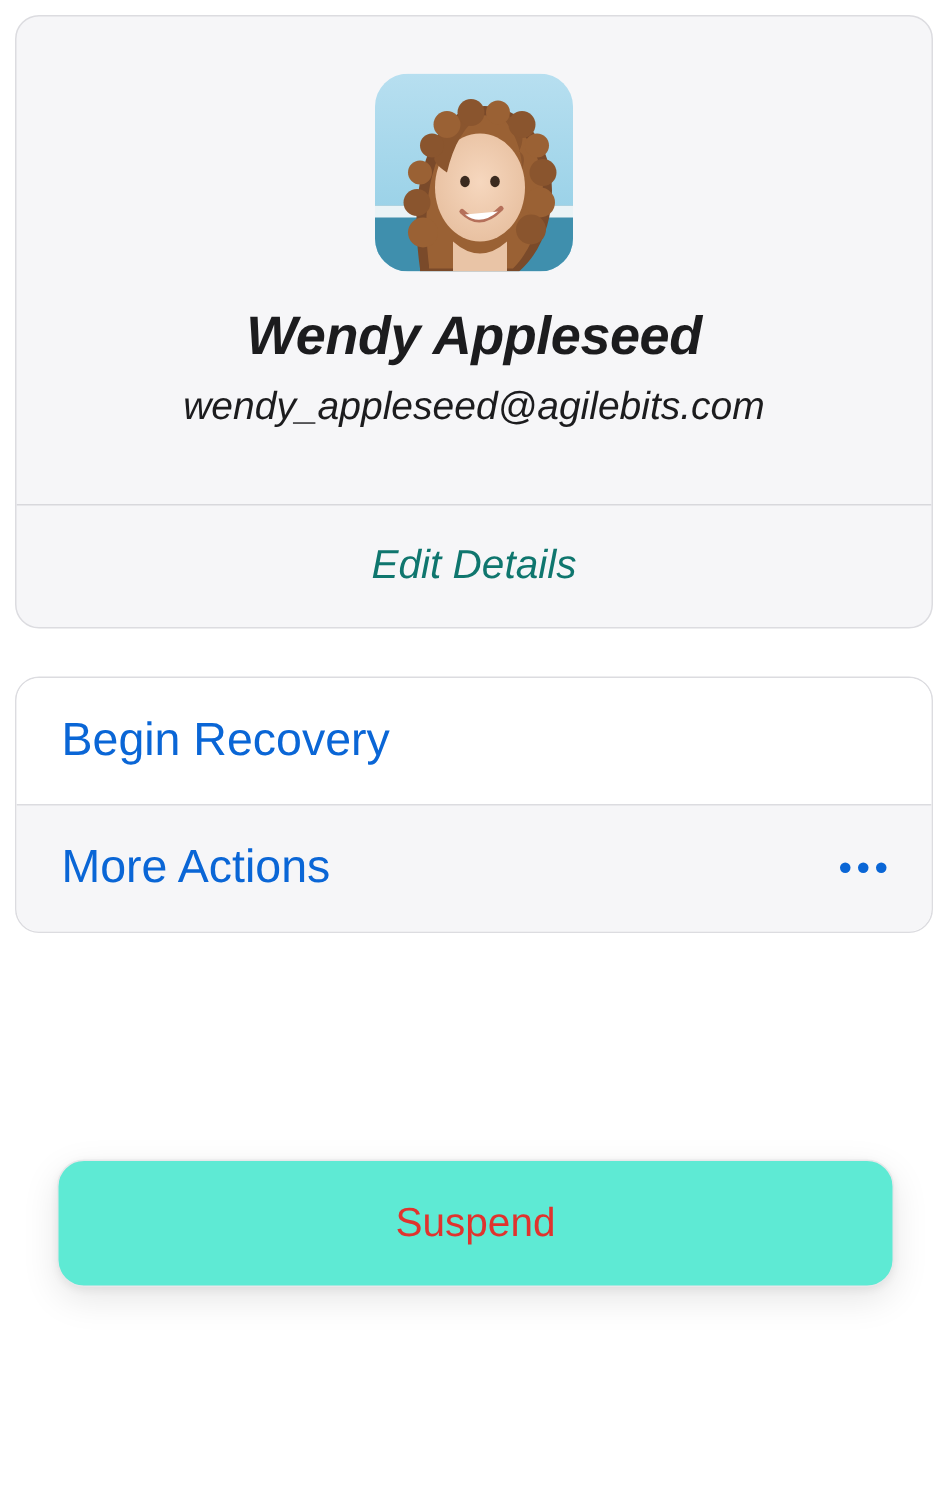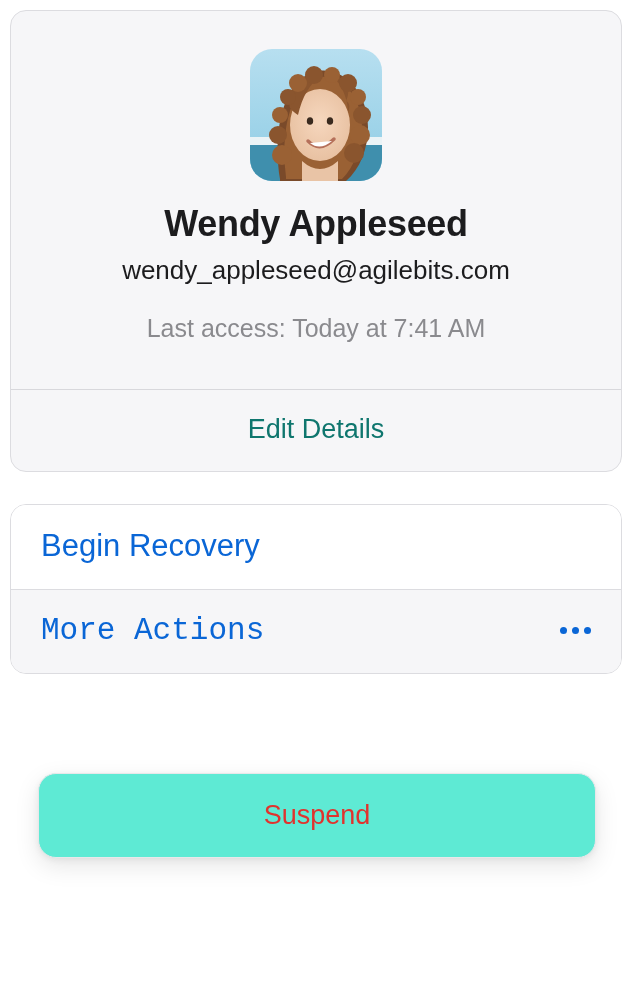--- a/index.html
+++ b/index.html
@@ -12,20 +12,21 @@
       background: #ffffff;
       width: 632px;
       height: 1004px;
       position: relative;
     }
     .card {
       margin: 10px 10px 0 10px;
       border: 1px solid #d8d8dc;
       border-radius: 18px;
       overflow: hidden;
+      font-style: italic;
     }
     .profile-card {
       background: #f6f6f8;
       border: 1px solid #dcdce0;
       border-radius: 16px;
       text-align: center;
     }
     .profile-top {
       padding: 38px 30px 46px 30px;
     }
@@ -46,21 +47,21 @@
       font-size: 36px;
       font-weight: 600;
       color: #1c1c1e;
       letter-spacing: -0.3px;
       margin-bottom: 10px;
     }
     .user-email {
       font-size: 26px;
       font-weight: 400;
       color: #1c1c1e;
-      margin-bottom: 28px;
+      margin-bottom: 4px;
     }
     .last-access {
       font-size: 25px;
       font-weight: 400;
       color: #8a8a8e;
     }
     .edit-row {
       border-top: 1px solid #d8d8dc;
       padding: 24px 0 26px 0;
       cursor: pointer;
@@ -81,21 +82,20 @@
       padding: 23px 30px 25px 30px;
       display: flex;
       align-items: center;
       justify-content: space-between;
       cursor: pointer;
       background: #ffffff;
     }
     .action-row.more-row {
       background: #f6f6f8;
       border-top: 1px solid #dcdce0;
-      font-family: Liberation Mono, monospace;
     }
     .action-label {
       font-size: 31px;
       font-weight: 500;
       color: #0a66d6;
     }
     .more-dots {
       display: flex;
       gap: 5px;
       align-items: center;
@@ -171,21 +171,20 @@
         <circle cx="112" cy="66" r="9" fill="#8a552e"></circle>
         <circle cx="110" cy="86" r="10" fill="#9a6134"></circle>
         <circle cx="104" cy="104" r="10" fill="#8a552e"></circle>
         <circle cx="30" cy="66" r="8" fill="#9a6134"></circle>
         <circle cx="28" cy="86" r="9" fill="#8a552e"></circle>
         <circle cx="32" cy="106" r="10" fill="#9a6134"></circle>
       </svg>
     </div>
     <div class="user-name">Wendy Appleseed</div>
     <div class="user-email">wendy_appleseed@agilebits.com</div>
-    <div class="last-access">Last access: Today at 7:41 AM</div>
   </div>
   <div class="edit-row">
     <span class="edit-label">Edit Details</span>
   </div>
 </div>
 
 <div class="actions-card">
   <div class="action-row">
     <span class="action-label">Begin Recovery</span>
   </div>

